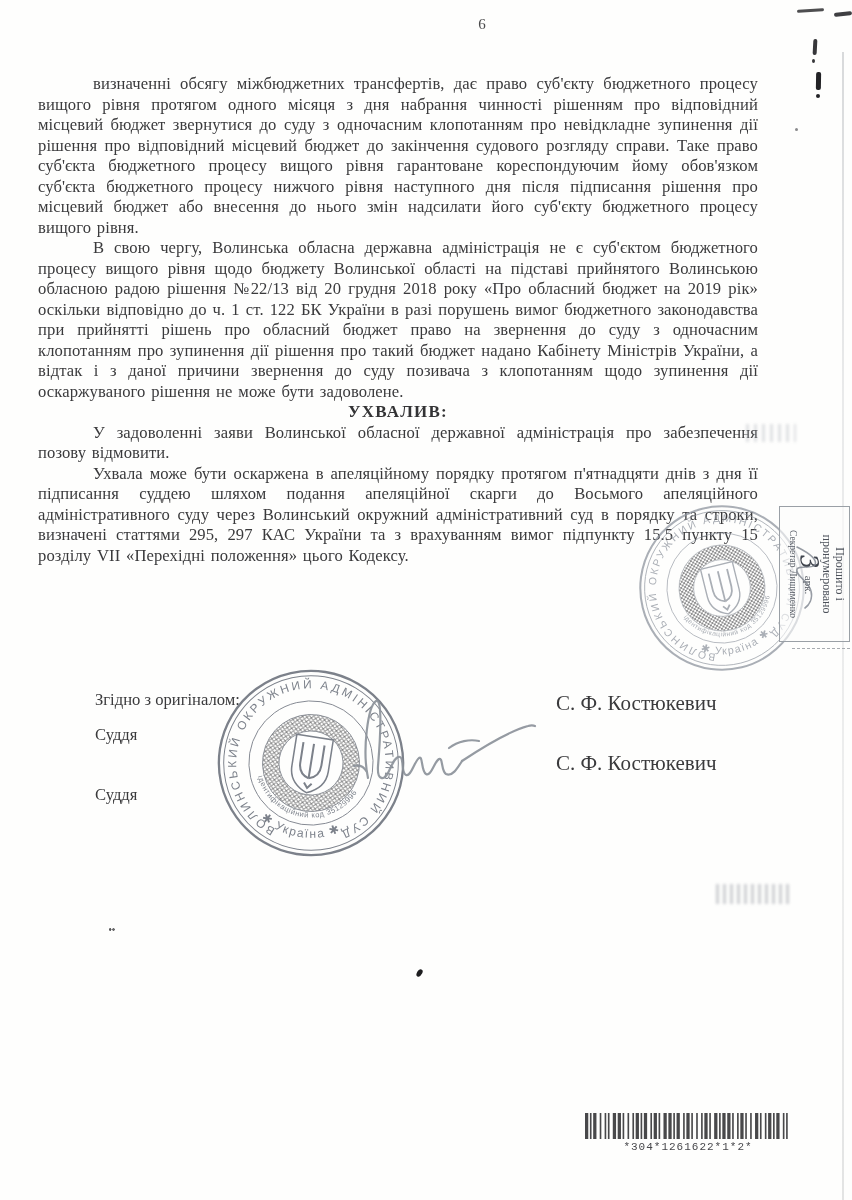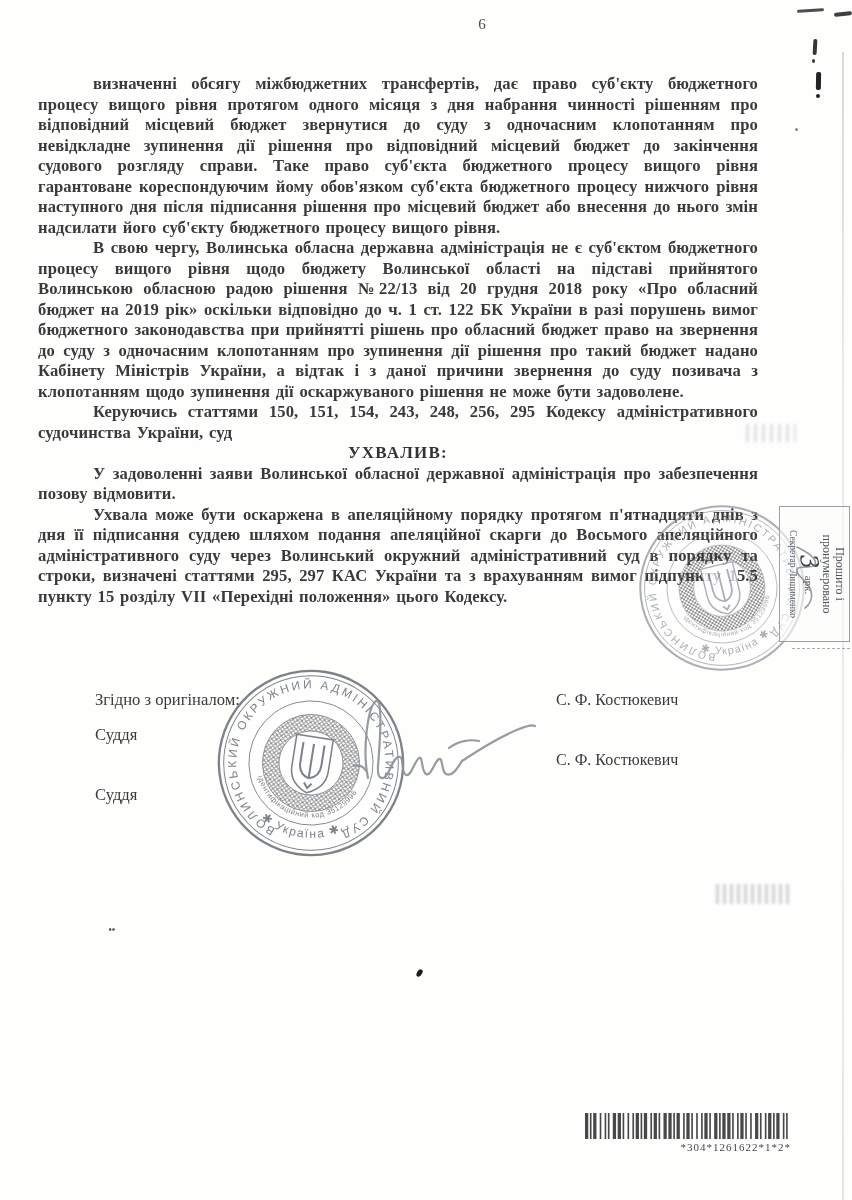--- a/index.html
+++ b/index.html
@@ -10,26 +10,26 @@
     color:#3a3a3c;
   }
   
   .edge-line{position:absolute; left:842px; top:52px; width:2px; height:1148px;
     background:linear-gradient(180deg,#cfd1d3 0%,#e4e5e6 30%,#e9eaea 70%,#dcdddd 100%); opacity:.8;}
   .page-number{position:absolute; left:470px; top:16px; width:24px; text-align:center;
     font-size:15px; color:#4a4a4c;}
   
   .doc-body{position:absolute; left:38px; top:74px; width:720px;
     font-size:16.6px; line-height:20.5px; text-align:justify; letter-spacing:.1px;}
-  .doc-body p{margin:0; text-indent:55px; word-spacing:1.5px;font-weight:bold;}
+  .doc-body p{margin:0; text-indent:55px; word-spacing:1.5px;}
   .resolution-heading{margin:11px 0 21px 0; text-align:center; font-weight:bold;
     letter-spacing:1.2px; text-indent:0 !important; font-size:17px; color:#333335;}
   
   .sig-label{position:absolute; left:95px; font-size:16.6px;margin-top:34px;}
-  .sig-name{position:absolute; left:556px; font-size:16px;text-align:center;}
+  .sig-name{position:absolute; left:556px; font-size:21px;text-align:center;}
   .row1{top:691px;} .certified{top:690px; left:95px; position:absolute; font-size:16.6px;}
   .row2{top:751px;}
   
   .stamp{position:absolute; pointer-events:none;}
   .stamp1{left:636px; top:502px; width:172px; height:172px; color:#8b919b; opacity:.72; transform:rotate(-14deg);}
   .stamp2{left:214px; top:666px; width:194px; height:194px; color:#666c77; opacity:.85; transform:rotate(9deg);}
   .signature-svg{position:absolute; left:352px; top:686px; width:185px; height:105px;}
   
   .binding-strip{position:absolute; left:779px; top:506px; width:69px; height:134px;
     border:1px solid #9aa0a6; background:rgba(252,252,251,.6);}
@@ -39,22 +39,22 @@
   .strip-line1{font-size:12px; line-height:13px; margin-top:3px;}
   .strip-line2{font-size:12px; line-height:13px;}
   .strip-count-row{font-size:11px; line-height:22px;}
   .strip-count{font-family:"DejaVu Serif",serif; font-style:italic; font-size:24px;
     color:#3f444d; display:inline-block; transform:rotate(-8deg); margin-right:4px; vertical-align:-4px;}
   .strip-secretary{font-size:9.5px; line-height:10px; color:#5a5f68;}
   .strip-sig{position:absolute; left:34px; top:26px; width:70px; height:34px;}
   .strip-dash{position:absolute; left:792px; top:648px; width:58px; border-top:1px dashed #a7abb0;}
   
   .barcode{position:absolute; left:585px; top:1113px; width:206px; height:26px;}
-  .barcode-label{position:absolute; left:585px; top:1141px; width:206px; text-align:right;
-    font-family:Liberation Serif, serif; font-size:11px; letter-spacing:1px; color:#46464a;}
+  .barcode-label{position:absolute; left:585px; top:1141px; width:206px; text-align:center;
+    font-family:Liberation Mono, monospace; font-size:11px; letter-spacing:1px; color:#46464a;}
   
   .artifact{position:absolute; pointer-events:none;}
   .dash1{left:797px; top:9px; width:27px; height:3px; background:#4e4e50; border-radius:2px; transform:rotate(-4deg);}
   .dash2{left:834px; top:12px; width:18px; height:4px; background:#3f3f42; border-radius:2px; transform:rotate(-7deg);}
   .excl1-bar{left:813px; top:39px; width:4px; height:16px; background:#37373a; border-radius:2px; transform:rotate(3deg);}
   .excl1-dot{left:812px; top:59px; width:3px; height:4px; background:#37373a; border-radius:50%;}
   .excl2-bar{left:816px; top:72px; width:5px; height:18px; background:#232326; border-radius:2px; transform:rotate(1deg);}
   .excl2-dot{left:816px; top:94px; width:4px; height:4px; background:#232326; border-radius:50%;}
   .tinydot1{left:795px; top:128px; width:3px; height:3px; background:#8a8a8c; border-radius:50%;}
   .speck1{left:417px; top:969px; width:5px; height:8px; background:#1e1e20; border-radius:50% 40% 55% 45%; transform:rotate(28deg);}
@@ -73,21 +73,20 @@
 
 <div class="page">
 
   <div class="edge-line"></div>
 
   <div class="page-number">6</div>
 
   <div class="doc-body">
     <p>визначенні обсягу міжбюджетних трансфертів, дає право суб'єкту бюджетного процесу вищого рівня протягом одного місяця з дня набрання чинності рішенням про відповідний місцевий бюджет звернутися до суду з одночасним клопотанням про невідкладне зупинення дії рішення про відповідний місцевий бюджет до закінчення судового розгляду справи. Таке право суб'єкта бюджетного процесу вищого рівня гарантоване кореспондуючим йому обов'язком суб'єкта бюджетного процесу нижчого рівня наступного дня після підписання рішення про місцевий бюджет або внесення до нього змін надсилати його суб'єкту бюджетного процесу вищого рівня.</p>
     <p>В свою чергу, Волинська обласна державна адміністрація не є суб'єктом бюджетного процесу вищого рівня щодо бюджету Волинської області на підставі прийнятого Волинською обласною радою рішення №22/13 від 20 грудня 2018 року «Про обласний бюджет на 2019 рік» оскільки відповідно до ч. 1 ст. 122 БК України в разі порушень вимог бюджетного законодавства при прийнятті рішень про обласний бюджет право на звернення до суду з одночасним клопотанням про зупинення дії рішення про такий бюджет надано Кабінету Міністрів України, а відтак і з даної причини звернення до суду позивача з клопотанням щодо зупинення дії оскаржуваного рішення не може бути задоволене.</p>
-    <p>Керуючись статтями 150, 151, 154, 243, 248, 256, 295 Кодексу адміністративного судочинства України, суд</p>
     <p class="resolution-heading">УХВАЛИВ:</p>
     <p>У задоволенні заяви Волинської обласної державної адміністрація про забезпечення позову відмовити.</p>
     <p>Ухвала може бути оскаржена в апеляційному порядку протягом п'ятнадцяти днів з дня її підписання суддею шляхом подання апеляційної скарги до Восьмого апеляційного адміністративного суду через Волинський окружний адміністративний суд в порядку та строки, визначені статтями 295, 297 КАС України та з врахуванням вимог підпункту 15.5 пункту 15 розділу VII «Перехідні положення» цього Кодексу.</p>
   </div>
 
   <div class="sig-label row1">Суддя</div>
   <div class="sig-name row1">С. Ф. Костюкевич</div>
   <div class="certified">Згідно з оригіналом:</div>
   <div class="sig-label row2">Суддя</div>
   <div class="sig-name row2">С. Ф. Костюкевич</div>

